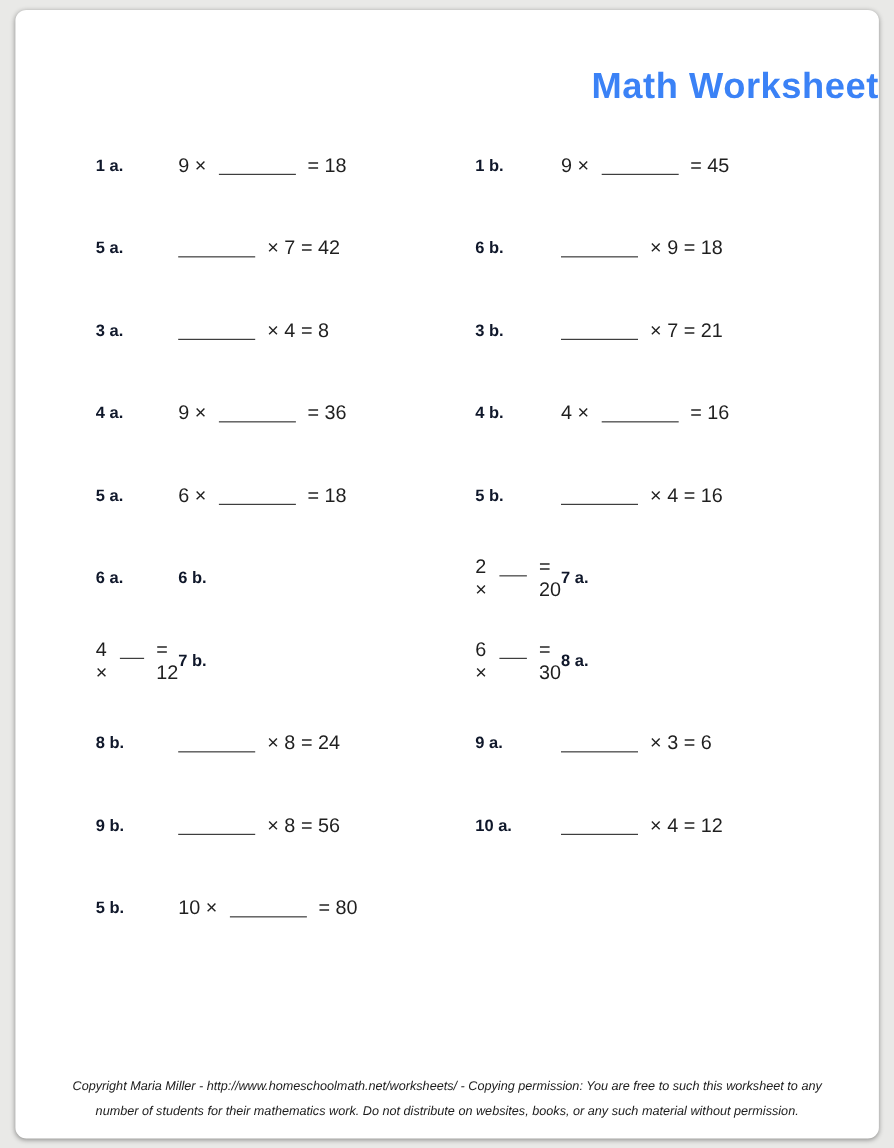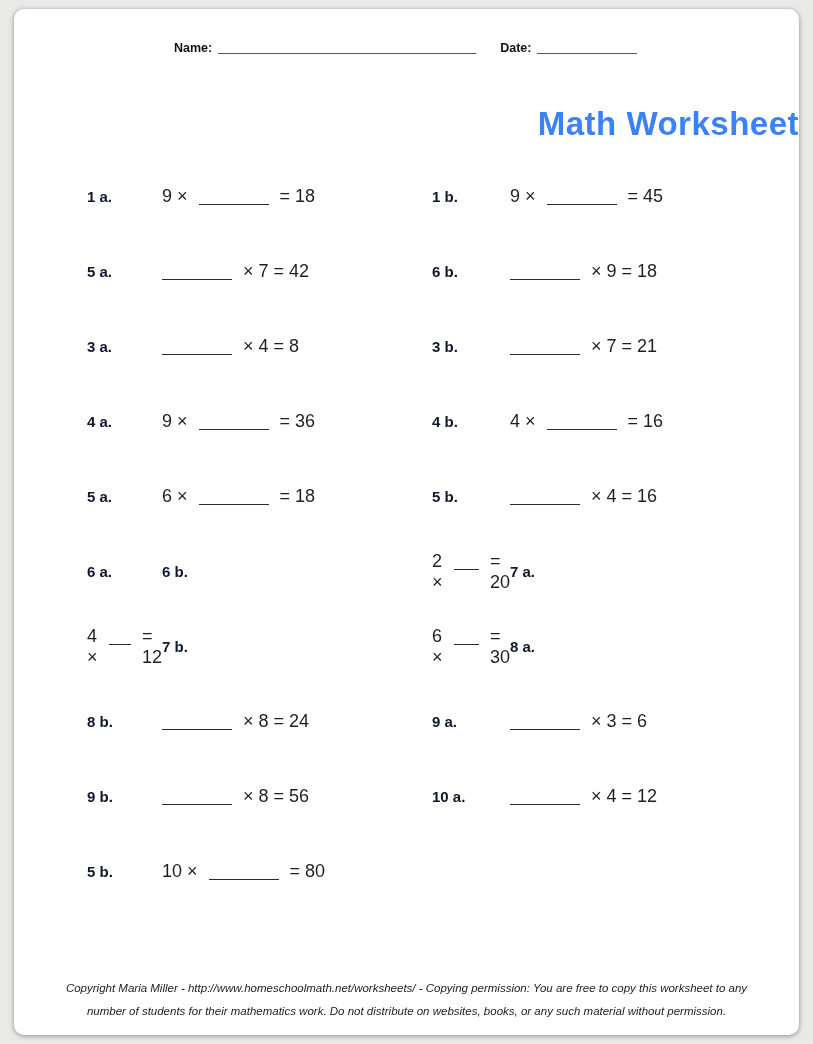--- a/index.html
+++ b/index.html
@@ -84,26 +84,20 @@
     font-size: 11.5px;
     color: #1c1c1c;
     line-height: 1.95;
   }
 </style>
 </head>
 <body>
 
 <div class="page">
 
-  <div class="header-row">
-    <span class="hlabel">Name:</span>
-    <span class="line name-line"></span>
-    <span class="hlabel date-label">Date:</span>
-    <span class="line date-line"></span>
-  </div>
 
   <h1 class="title">Math Worksheet</h1>
 
   <div class="problems" id="problems">
       <span class="plabel">1 a.</span>
       <span class="eq">
         <span>9 ×</span>
         <span class="blank"></span>
         <span>= 18</span>
       </span>
@@ -198,17 +192,17 @@
       </span>
       <span class="plabel">5 b.</span>
       <span class="eq">
         <span>10 ×</span>
         <span class="blank"></span>
         <span>= 80</span>
       </span>
     </div>
 
   <div class="footer">
-    <div>Copyright Maria Miller - http://www.homeschoolmath.net/worksheets/ - Copying permission: You are free to copy this worksheet to any</div>
+    <div>Copyright Maria Miller - http://www.homeschoolmath.net/worksheets/ - Copying permission: You are free to such this worksheet to any</div>
     <div>number of students for their mathematics work. Do not distribute on websites, books, or any such material without permission.</div>
   </div>
 
 </div>
 
 </body></html>

